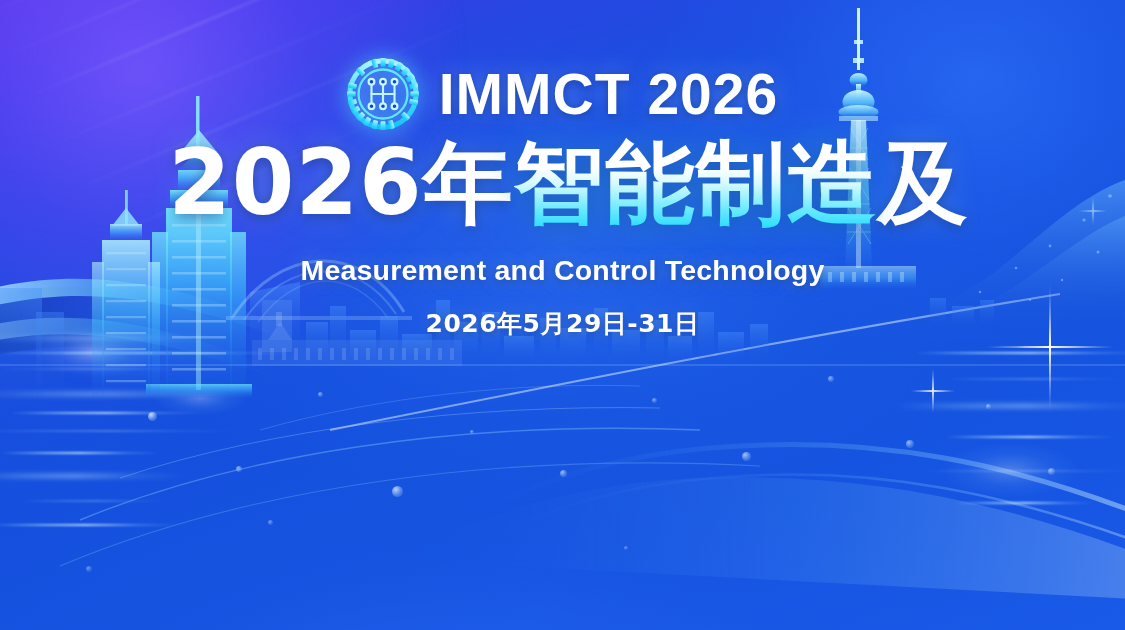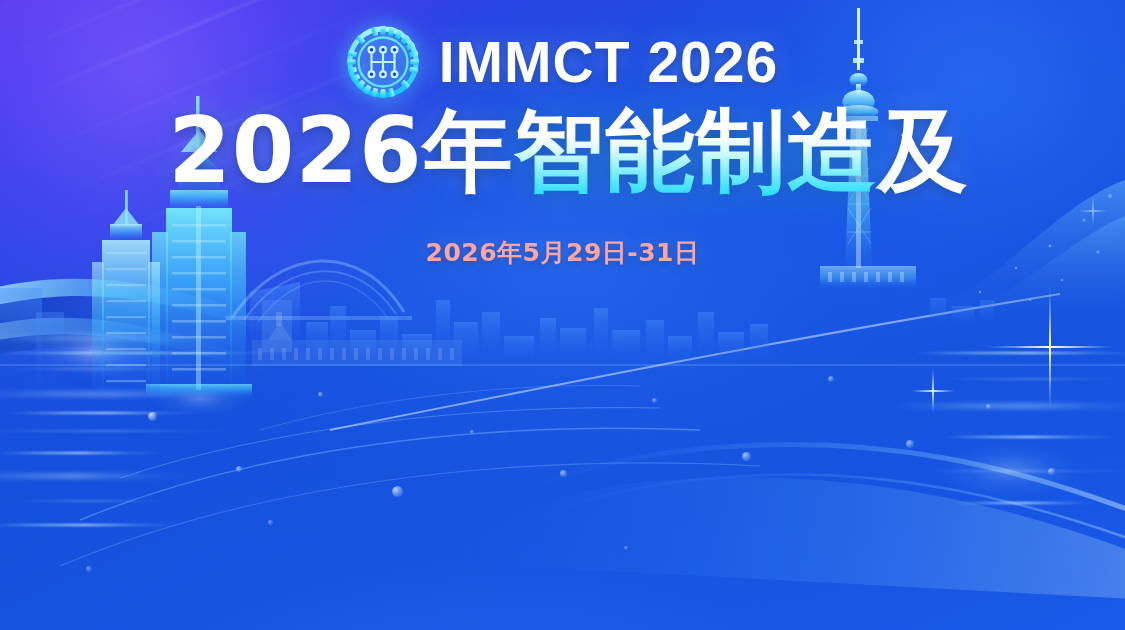--- a/index.html
+++ b/index.html
@@ -107,21 +107,21 @@
   
   .content{
     position:relative; z-index:40;
     width:100%; height:100%;
     display:flex; flex-direction:column; align-items:center;
   }
 
   
   .logo-row{
     display:flex; align-items:center; justify-content:center;
-    gap:20px; margin-top:26px; height:72px;
+    gap:20px; margin-top:58px; height:72px;
   }
   .gear-icon{ width:72px; height:72px; display:block; filter:drop-shadow(0 0 10px rgba(90,225,255,.75)); }
   .brand-text{
     font-size:57px; font-weight:bold; color:#ffffff;
     letter-spacing:1px; line-height:1;
     text-shadow:0 2px 10px rgba(10,40,120,.55), 0 0 22px rgba(150,205,255,.45);
     white-space:nowrap;
   }
 
   
@@ -169,21 +169,21 @@
     border-radius:999px;
     background:linear-gradient(90deg,#ff5fd0 0%,#f569e2 30%,#cf6bf2 62%,#a86ffa 100%);
     color:#ffffff; font-size:22px; font-weight:bold;
     letter-spacing:2px;
     box-shadow:0 3px 16px rgba(190,60,220,.45), 0 0 26px rgba(230,110,250,.35);
     font-family:"DejaVu Sans","Liberation Sans",sans-serif;
   }
 
   
   .date{
-    margin-top:17px; color:#fca5a5;
+    margin-top:17px; color:#ffffff;
     font-size:25px; font-weight:bold; letter-spacing:.5px;
     text-shadow:0 2px 9px rgba(8,35,110,.55), 0 0 15px rgba(150,205,255,.45);
     font-family:"DejaVu Sans","Liberation Sans",sans-serif;
   }
 </style>
 </head>
 <body>
 
 <div class="banner">
 
@@ -562,19 +562,20 @@
       <span class="brand-text">IMMCT 2026</span>
     </div>
 
     <div class="cn-title">
       <div class="cn-line l1">
         <span class="seg white">2026年</span><span class="seg cyan">智能制造</span><span class="seg white">及</span>
       </div>
     </div>
 
     <div class="en-title">
+      <span class="en-line">Measurement and Control Technology</span>
     </div>
 
 
     <div class="date">2026年5月29日-31日</div>
 
   </div>
 </div>
 
 </body></html>

